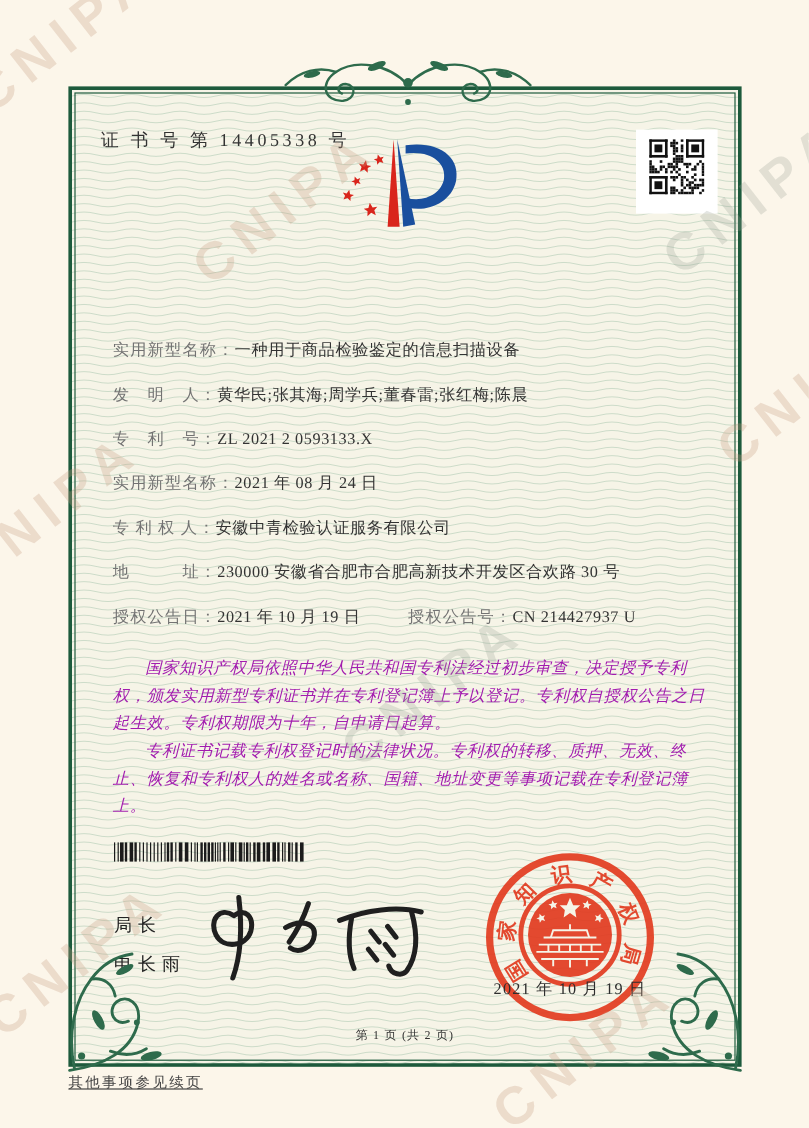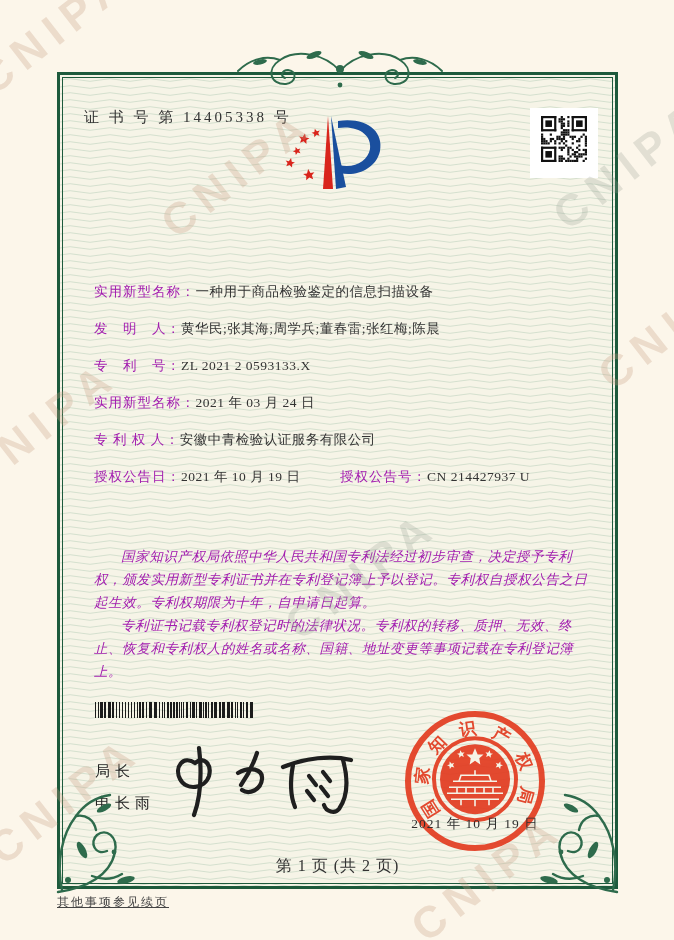--- a/index.html
+++ b/index.html
@@ -47,21 +47,21 @@
     text-align:center; font-size:35px; font-weight:bold;
     letter-spacing:9px; color:#222; text-indent:9px;
   }
   
   .fields {
     position:absolute; left:34px; top:207px; width:500px;
     display:flex; flex-direction:column; gap:17px;
   }
   .frow { display:flex; font-size:13.5px; line-height:20px; white-space:nowrap; }
   .fpair1 { display:flex; width:246px; }
-  .flabel { letter-spacing:1px; color:#a21caf; }
+  .flabel { letter-spacing:1px; color:#737373; }
   .fvalue { letter-spacing:0.5px; color:#333; }
   
   .paras {
     position:absolute; left:34px; top:470px; width:494px;
     font-size:13.5px; line-height:23px; letter-spacing:0.6px;
     color:#a21caf; font-style:italic;
   }
   .paras p { text-indent:2em; }
   
   .barcode { position:absolute; left:35px; top:627px; width:162px; height:16px; display:flex; }
@@ -79,21 +79,21 @@
     font-size:17px; font-weight:bold; color:var(--seal-red,#e23b20);
     width:18px; margin-left:-9px; height:18px; margin-top:-9px;
     text-align:center; opacity:0.92;
   }
   .seal-emblem { position:absolute; left:50%; top:50%; transform:translate(-50%,-52%); }
   .seal-date {
     position:absolute; left:285px; top:740px; width:260px; text-align:center;
     font-size:13.5px; letter-spacing:1px; color:#2e2e2e; z-index:5;
   }
   
-  .page-info { position:absolute; left:0; top:781px; width:100%; text-align:center; font-size:16px; letter-spacing:1px; color:#333; }
+  .page-info { position:absolute; left:0; top:781px; width:100%; text-align:center; font-size:10px; letter-spacing:1px; color:#333; }
   .footer-note {
     position:absolute; left:57px; top:894px; width:561px; text-align:left;
     font-size:12px; letter-spacing:2px; color:#444; z-index:3;text-decoration:underline;
   }
 </style>
 </head>
 <body>
 
 <div id="wm-layer">
     <div class="wm pink" style="left: -35px; top: 5px;">CNIPA</div>
@@ -443,25 +443,29 @@
         <div class="frow">
           <span class="flabel">发　明　人：</span>
           <span class="fvalue">黄华民;张其海;周学兵;董春雷;张红梅;陈晨</span>
         </div>
         <div class="frow">
           <span class="flabel">专　利　号：</span>
           <span class="fvalue">ZL 2021 2 0593133.X</span>
         </div>
         <div class="frow">
           <span class="flabel">实用新型名称：</span>
-          <span class="fvalue">2021 年 03 月 24 日</span>
+          <span class="fvalue">2021 年 08 月 24 日</span>
         </div>
         <div class="frow">
           <span class="flabel">专 利 权 人：</span>
           <span class="fvalue">安徽中青检验认证服务有限公司</span>
+        </div>
+        <div class="frow">
+          <span class="flabel">地　　　址：</span>
+          <span class="fvalue">230000 安徽省合肥市合肥高新技术开发区合欢路 30 号</span>
         </div>
         <div class="frow">
           <span class="fpair1">
             <span class="flabel">授权公告日：</span>
             <span class="fvalue">2021 年 10 月 19 日</span>
           </span>
           <span class="flabel">授权公告号：</span>
           <span class="fvalue">CN 214427937 U</span>
         </div>
       </div>

